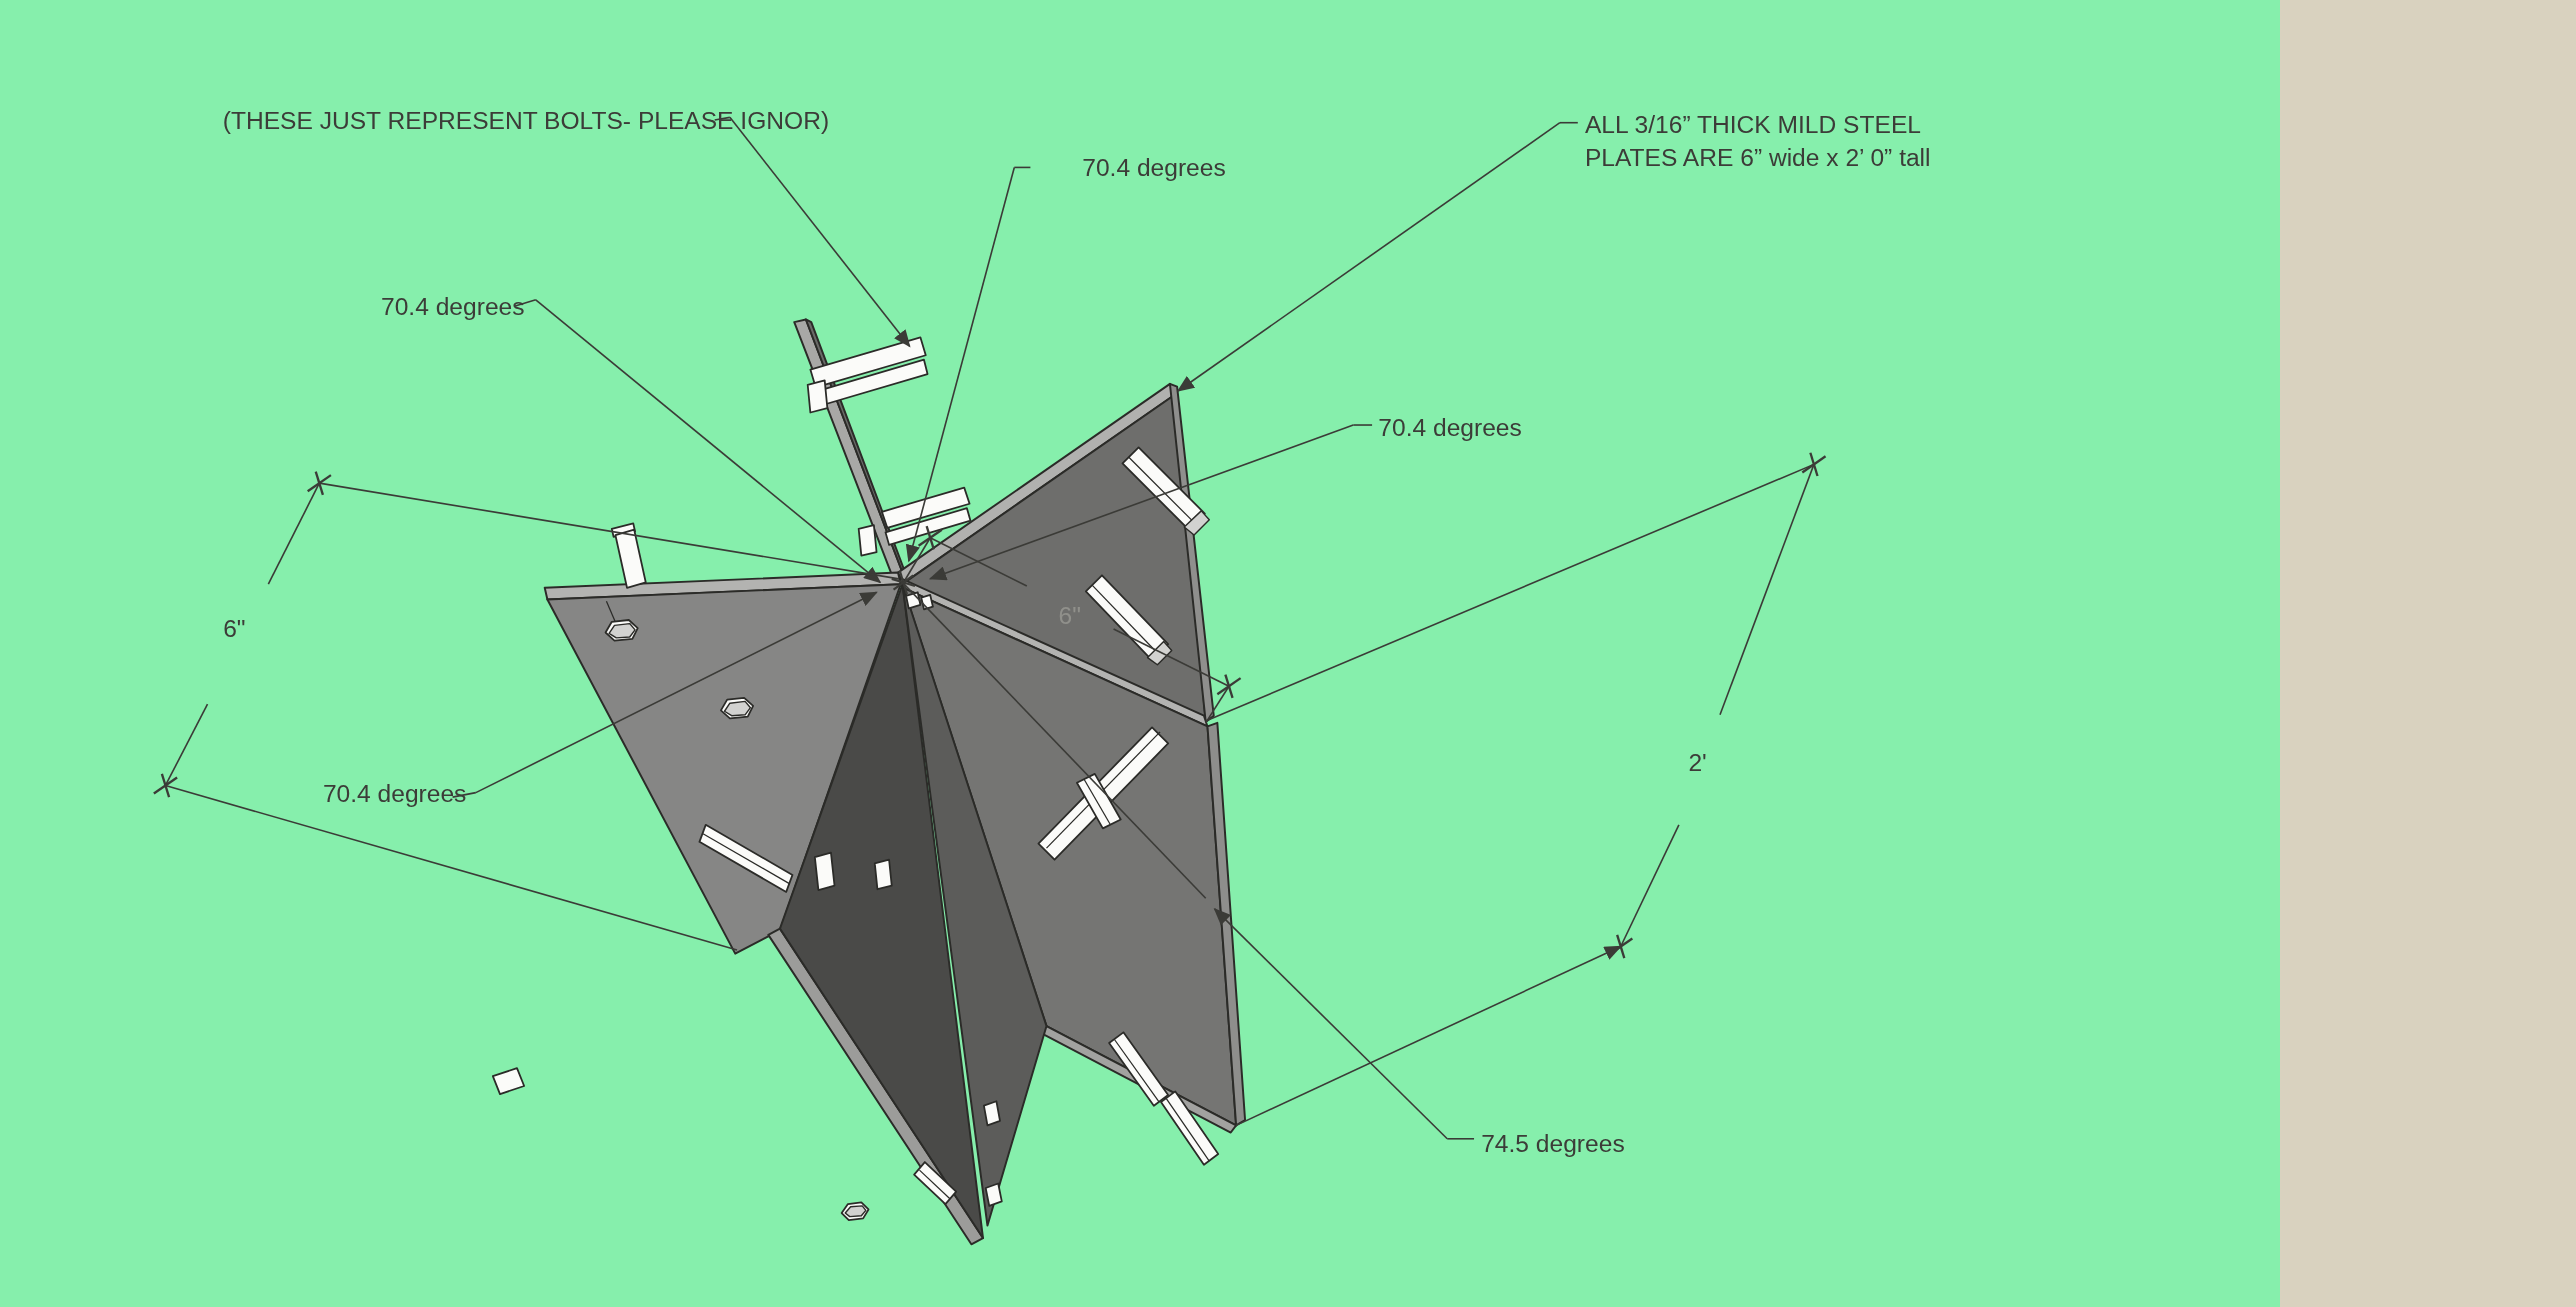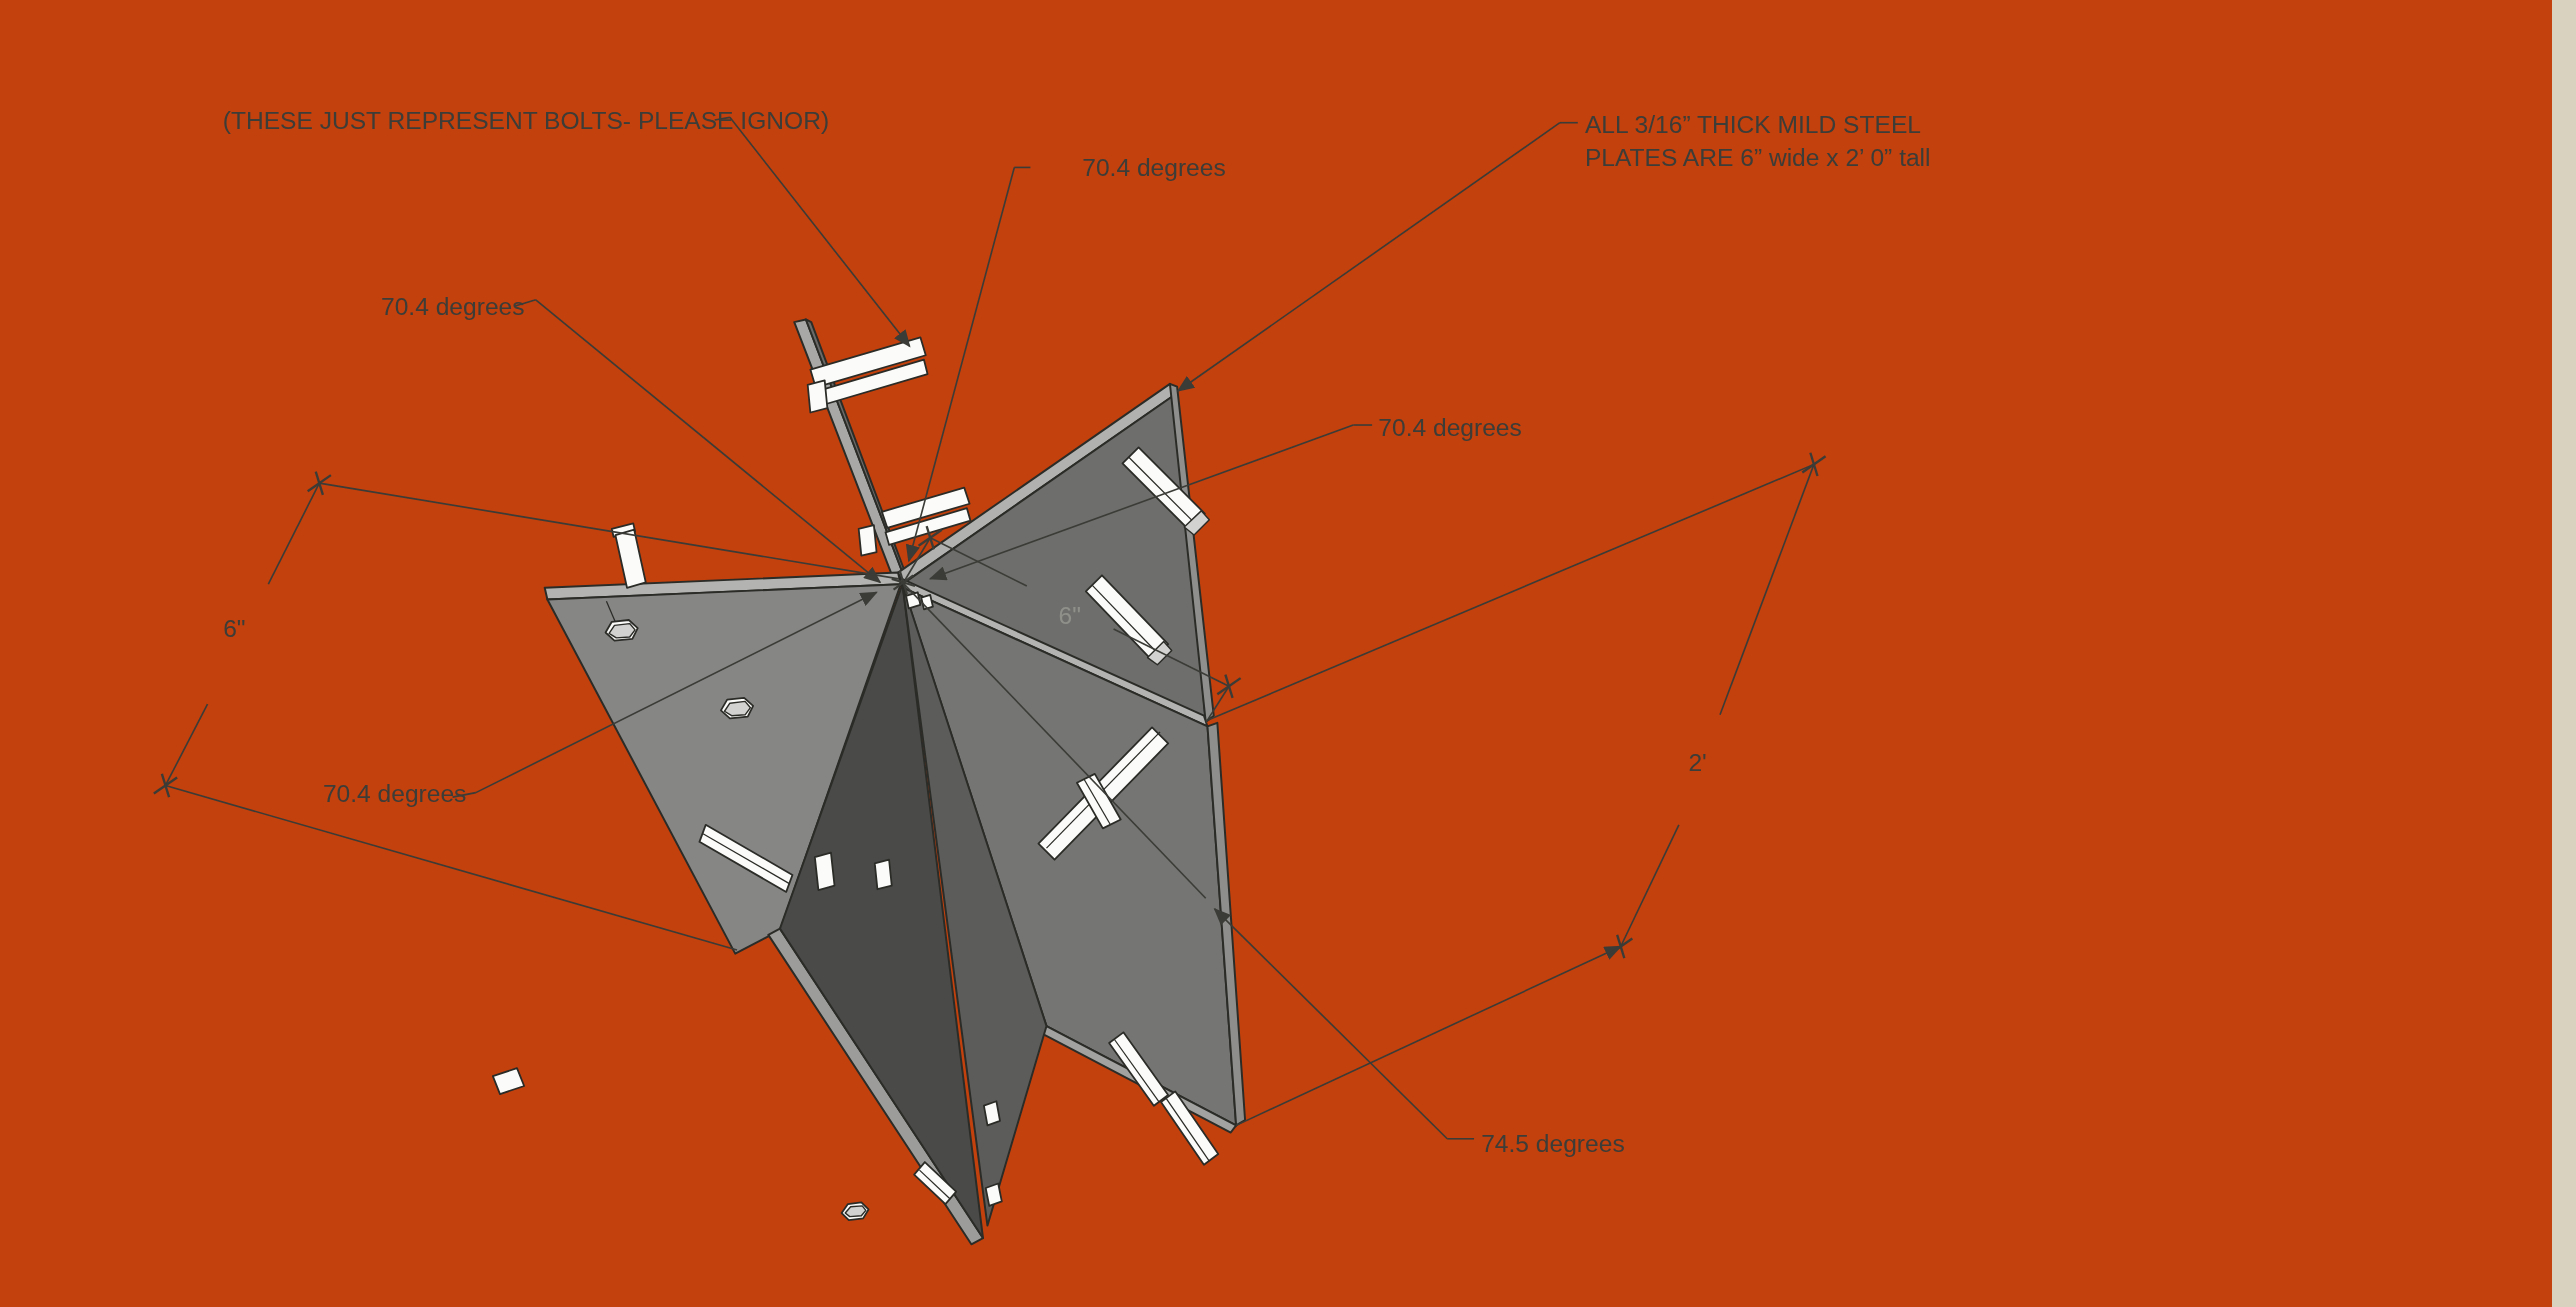--- a/index.html
+++ b/index.html
@@ -1,17 +1,17 @@
 <!DOCTYPE html>
 <html style="font-size:14.3px"><head>
 <meta charset="utf-8">
 <style>
   html,body{margin:0;padding:0;}
   body{background:#d9d2bf;}
-  .stage{position:relative;width:2552px;height:1308px;background:#c2410c;overflow:hidden;
+  .stage{position:relative;width:2280px;height:1308px;background:#86efac;overflow:hidden;
          font-family:"Liberation Sans",sans-serif;}
   svg{position:absolute;inset:0;display:block;}
   .plate{stroke:#2b2b28;stroke-width:2.2;stroke-linejoin:round;}
   .bolt{fill:#fbfbf9;stroke:#2b2b28;stroke-width:2;stroke-linejoin:round;}
   .boltshade{fill:#d2d2d0;stroke:#2b2b28;stroke-width:1.6;stroke-linejoin:round;}
   .ln{stroke:#3b3b37;stroke-width:1.8;fill:none;}
   .thin{stroke:#2b2b28;stroke-width:1.4;fill:none;}
   .inner{stroke:#2b2b28;stroke-width:1.4;fill:none;}
   text{font-size:27.5px;fill:#3c3c38;}
   .dimgray{fill:#90908b;}

